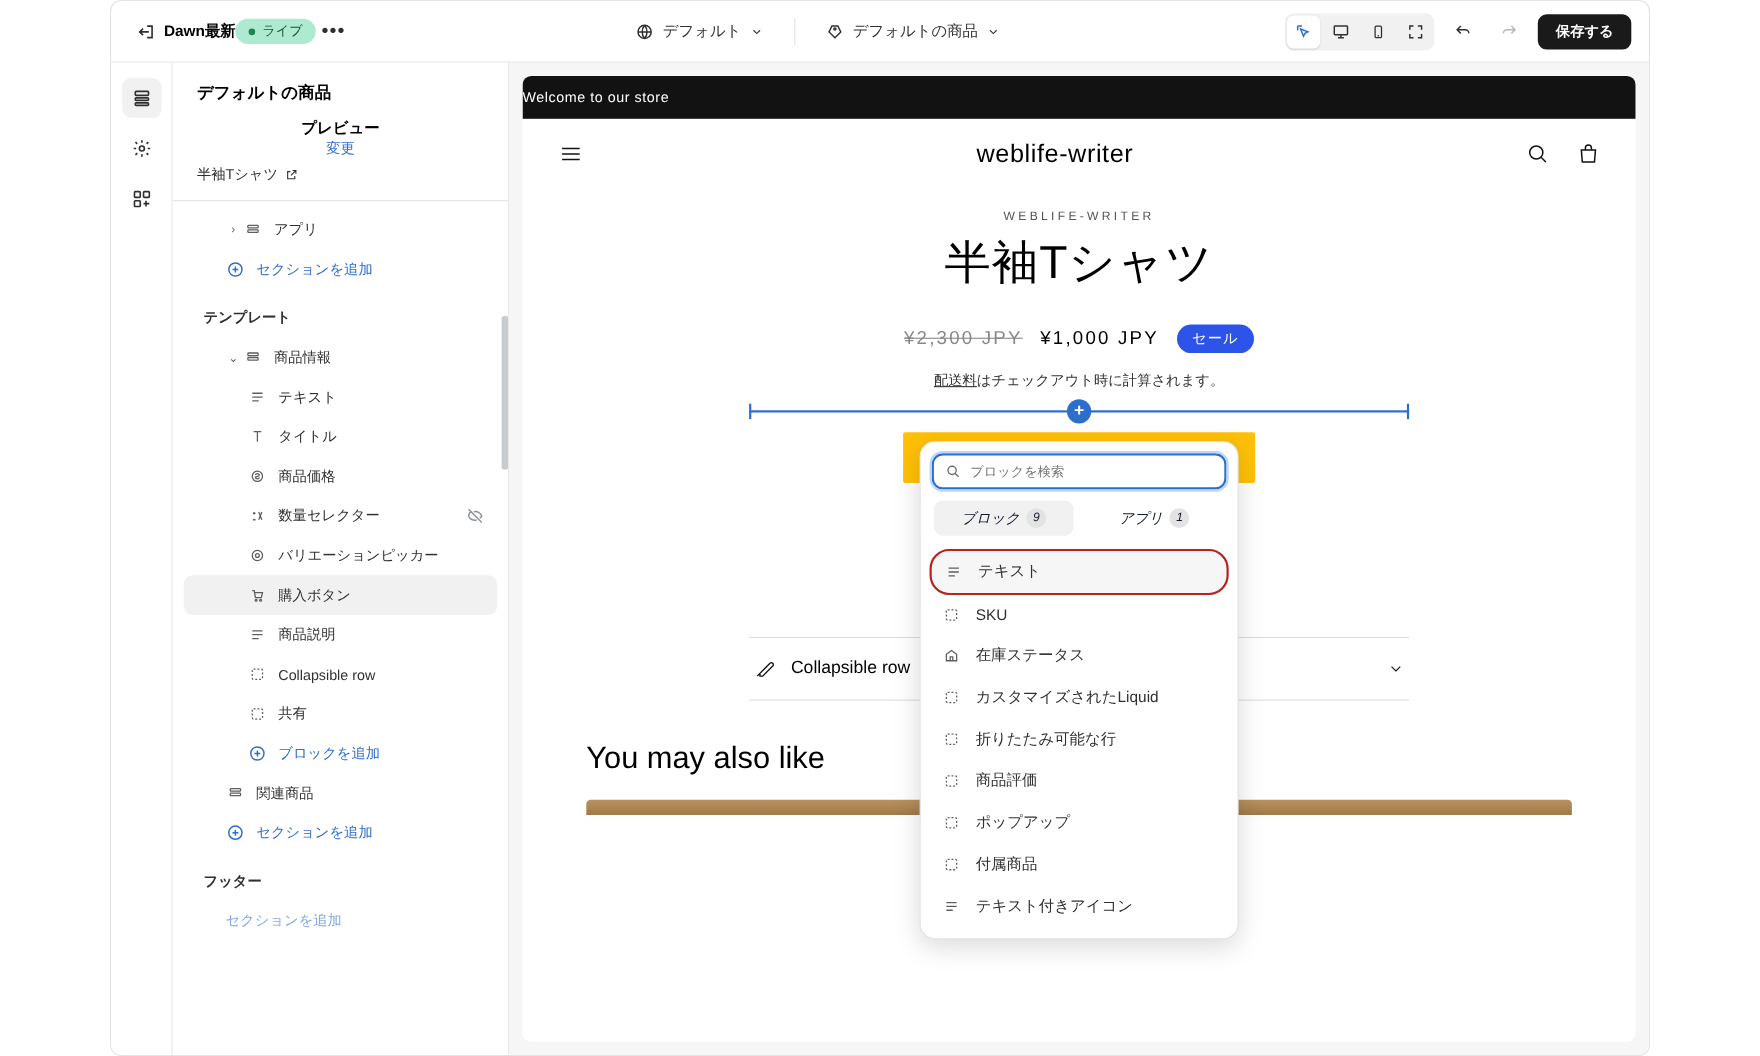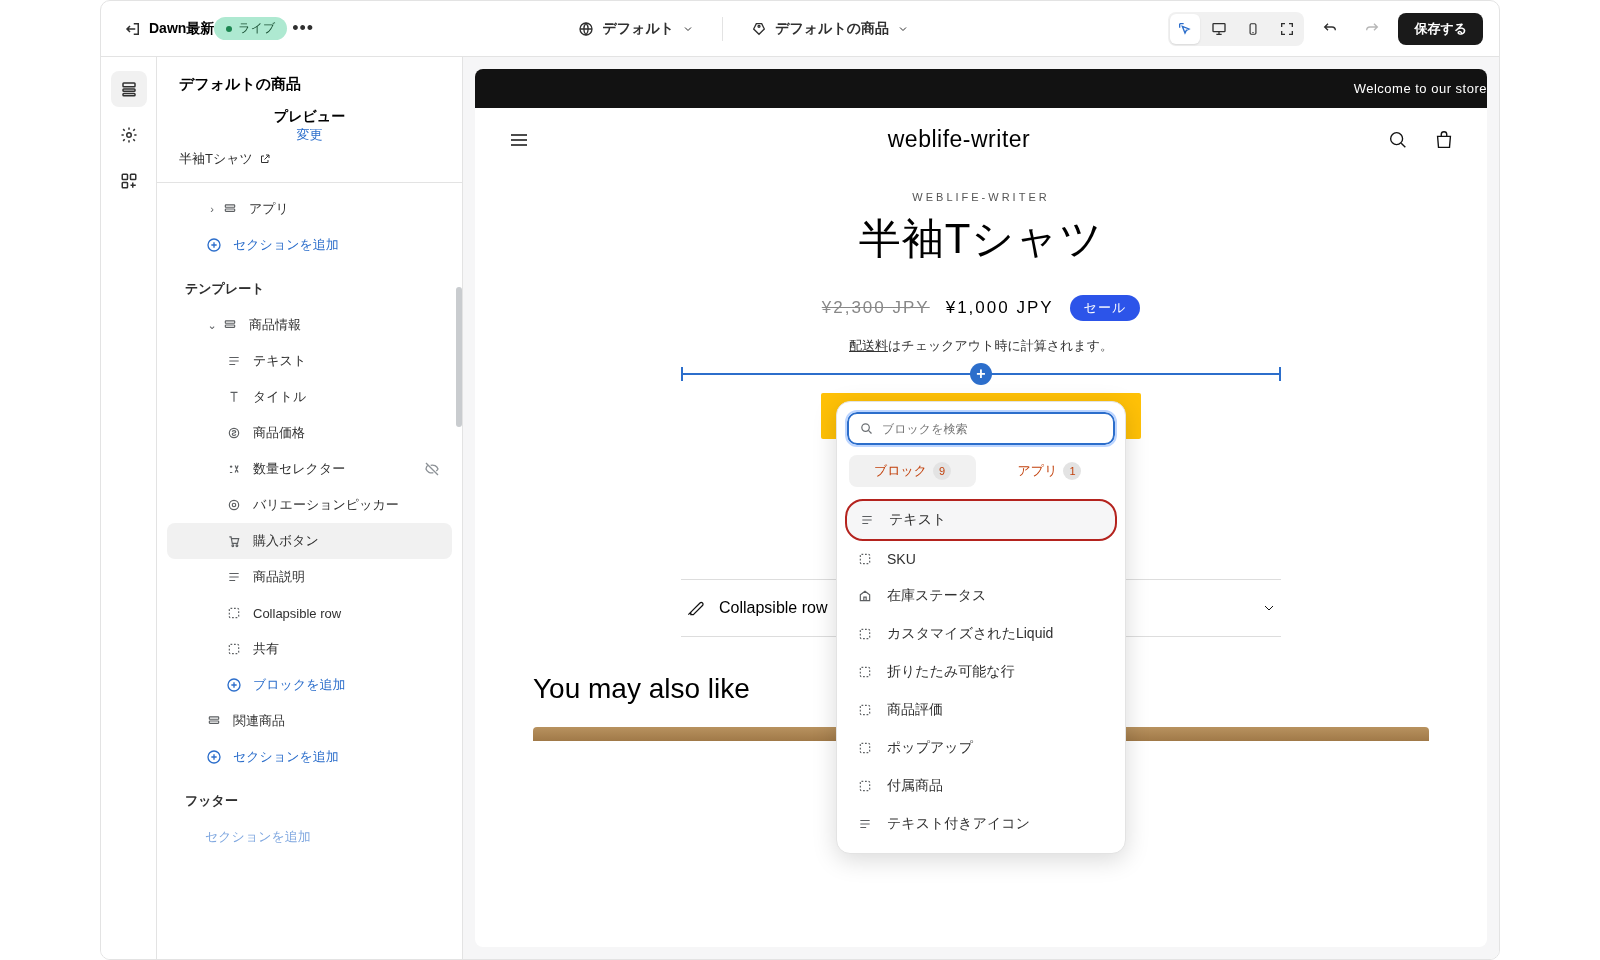--- a/index.html
+++ b/index.html
@@ -9,21 +9,21 @@
 
 .topbar { display: flex; align-items: center; justify-content: space-between; height: 56px; padding: 0 16px; border-bottom: 1px solid #e3e3e3; }
 .tb-left { display: flex; align-items: center; }
 .tb-center { display: flex; align-items: center; gap: 28px; }
 .tb-right { display: flex; align-items: center; gap: 10px; }
 .icon-btn { display: inline-flex; align-items: center; justify-content: center; width: 32px; height: 32px; border-radius: 8px; cursor: pointer; color: #303030; }
 .title { font-size: 14px; font-weight: 600; }
 .badge-live { display: inline-flex; align-items: center; gap: 6px; background: #aee9d1; color: #194f33; border-radius: 12px; padding: 3px 12px; font-size: 12px; font-weight:500;}
 .badge-live .dot { width: 6px; height: 6px; border-radius: 50%; background: #1c8650; }
 .dots { font-size: 18px; letter-spacing: 1px; }
-.tb-sel { display: flex; align-items: center; gap: 8px; font-size: 14px; color: #303030; cursor: pointer; font-weight: bold; }
+.tb-sel { display: flex; align-items: center; gap: 8px; font-size: 14px; color: #303030; cursor: pointer; }
 .tb-sep { width: 1px; height: 24px; background: #e3e3e3; }
 .save-btn { background: #1a1a1a; color: #fff; border-radius: 8px; padding: 7px 16px; font-size: 13px; font-weight: 600; cursor: pointer; }
 .device-group { display:flex; gap:4px; background:#f1f1f1; border-radius:8px; padding:2px; }
 .device-group .icon-btn { width:30px; height:30px; border-radius:6px; }
 .device-group .icon-btn.active { background:#fff; box-shadow:0 1px 2px rgba(0,0,0,0.1); }
 
 
 .main { display: flex; flex: 1; min-height: 0; }
 .rail { width: 56px; border-right: 1px solid #e3e3e3; display: flex; flex-direction: column; align-items: center; padding-top: 14px; gap: 10px; background:#fff; }
 .rail .rail-btn { width: 36px; height: 36px; border-radius: 8px; display: flex; align-items: center; justify-content: center; cursor: pointer; color:#303030; }
@@ -47,21 +47,21 @@
 .tree-row .ico { width: 18px; display: inline-flex; justify-content: center; margin-right: 10px; color:#5c5f62; }
 .tree-row.indent-1 { padding-left: 38px; }
 .tree-row.indent-2 { padding-left: 58px; }
 .tree-row .trail { margin-left: auto; color:#8c9196; }
 .add-row { color: #2c6ecb; }
 .add-row .ico svg { stroke: #2c6ecb; }
 
 
 .canvas { flex: 1; background: #f6f6f7; padding: 12px; position: relative; overflow: hidden; }
 .frame { background: #fff; border-radius: 8px; height: 100%; display: flex; flex-direction: column; overflow: hidden; position: relative; }
-.announce { background: #121212; color: #fff; text-align: right; font-size: 13px; padding: 12px 0; letter-spacing: 0.5px; }
+.announce { background: #121212; color: #fff; text-align: left; font-size: 13px; padding: 12px 0; letter-spacing: 0.5px; }
 .store-header { display: flex; align-items: center; justify-content: space-between; padding: 18px 32px 28px; }
 .store-title { font-size: 23px; font-weight: 400; letter-spacing: 0.5px; }
 .store-right { display: flex; gap: 24px; }
 
 .product { text-align: center; padding: 10px 0 30px; }
 .vendor { font-size: 11px; letter-spacing: 3px; color: #555; margin-bottom: 8px; }
 .pname { font-size: 42px; font-weight: 400; margin-bottom: 28px; letter-spacing:1px; }
 .price-row { display: flex; align-items: center; justify-content: center; gap: 16px; font-size: 17px; letter-spacing: 2px; }
 .price-old { text-decoration: line-through; color: #888; }
 .sale-badge { background: #2c54e9; color: #fff; border-radius: 999px; padding: 4px 14px; font-size: 13px; letter-spacing: 1px; }
@@ -72,21 +72,21 @@
 .insert-line::before, .insert-line::after { content:''; position:absolute; top:-6px; width:2px; height:14px; background:#2c6ecb; }
 .insert-line::before { left:0; } .insert-line::after { right:0; }
 .insert-plus { position: absolute; left: 50%; top: -10px; transform: translateX(-50%); width: 22px; height: 22px; border-radius: 50%; background: #2c6ecb; color: #fff; display: flex; align-items: center; justify-content: center; font-size: 16px; font-weight:bold; }
 
 .buy-bar { width: 320px; height: 46px; background: #ffc107; margin: 18px auto 0; border-radius: 2px; }
 
 .popup { position: absolute; top: 332px; left: 50%; transform: translateX(-50%); width: 290px; background: #fff; border-radius: 14px; box-shadow: 0 6px 24px rgba(0,0,0,0.15); border:1px solid #e3e3e3; overflow: hidden; }
 .popup-search { margin: 10px; border: 2px solid #2c6ecb; border-radius: 10px; outline: 2px solid #bcd5ff; display: flex; align-items: center; padding: 7px 10px; gap: 8px; }
 .popup-search input { border: none; outline: none; flex: 1; font-size: 12px; background:transparent; }
 .popup-tabs { display: flex; gap: 10px; padding: 0 12px 10px; }
-.popup-tab { flex: 1; text-align: center; border-radius: 8px; padding: 7px 0; font-size: 13px; cursor: pointer; display:flex; align-items:flex-start; justify-content:center; gap:6px; color:#c2410c; }
+.popup-tab { flex: 1; text-align: center; border-radius: 8px; padding: 7px 0; font-size: 13px; cursor: pointer; display:flex; align-items:flex-start; justify-content:center; gap:6px; color:#0f172a;font-style:italic; }
 .popup-tab.active { background: #f1f1f1; font-weight:500; }
 .popup-tab .count { background: #e3e3e3; border-radius: 50%; width: 18px; height: 18px; display: inline-flex; align-items: center; justify-content: center; font-size: 11px; }
 .popup-list { padding: 2px 8px 10px; }
 .popup-item { display: flex; align-items: center; gap: 14px; padding: 10px 12px; border-radius: 8px; font-size: 14px; cursor: pointer; color:#303030; }
 .popup-item.hl { border: 2px solid #b4231e; border-radius: 18px; background:#f6f6f7; }
 .popup-item .pico { width: 16px; display:inline-flex; justify-content:center; color:#5c5f62; }
 
 .coll-row { display: flex; align-items: center; justify-content: space-between; width: 600px; margin: 110px auto 0; padding: 18px 4px; border-top: 1px solid #ddd; border-bottom: 1px solid #ddd; font-size: 16px; }
 .coll-left { display: flex; align-items: center; gap: 14px; }
 

